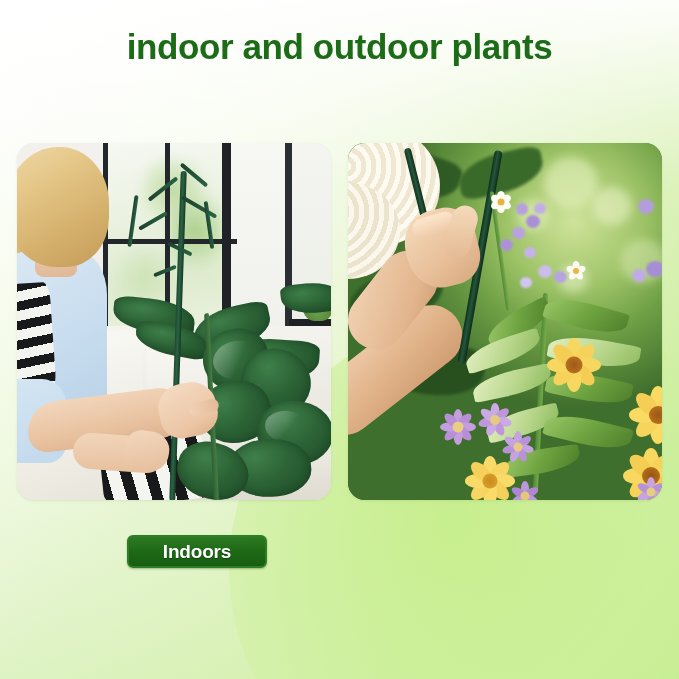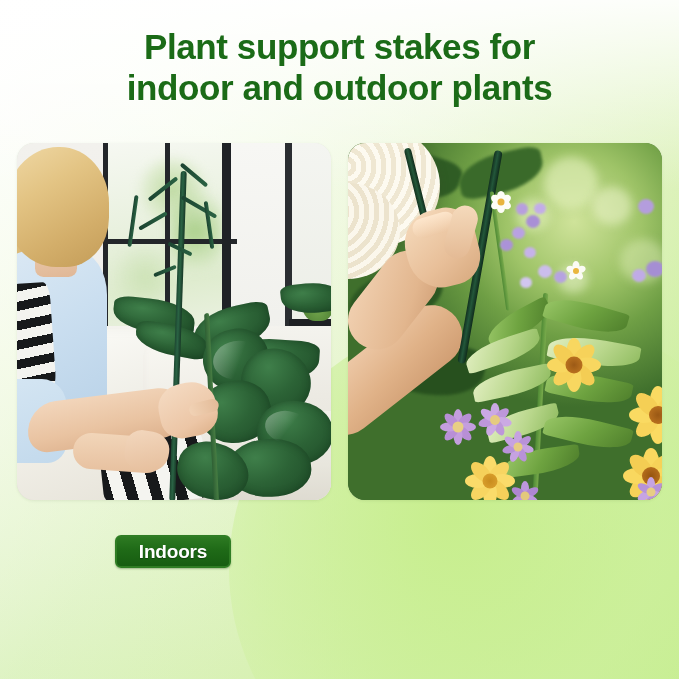--- a/index.html
+++ b/index.html
@@ -397,35 +397,34 @@
     box-sizing: border-box;
   }
   .badge-label {
     color: #ffffff;
     font-weight: bold;
     font-size: 19px;
     letter-spacing: -0.2px;
     line-height: 1;
     text-shadow: 0 1px 1px rgba(0,0,0,0.35);
   }
-  .badge-indoors  { left: 115px; width: 116px; }
+  .badge-indoors  { left: 127px; width: 140px; }
   .badge-outdoors { left: 462px; width: 117px; }
 </style>
 </head>
 <body>
 
 <div id="poster">
 
   <div class="bg-base sh"></div>
   <div class="bg-diag sh"></div>
   <div class="bg-corner-glow"></div>
   <div class="bg-top-wash"></div>
 
   <div class="heading">
-    <span class="line">Plant support stakes for</span>
     <span class="line">indoor and outdoor plants</span>
   </div>
 
   <div class="panel panel-left">
     <div class="scene">
       <div class="sh l-wall"></div>
       <div class="sh l-windowglass"></div>
       <div class="sh l-glass-blur1"></div>
       <div class="sh l-glass-blur2"></div>
       <div class="sh l-glass-blur3"></div>

